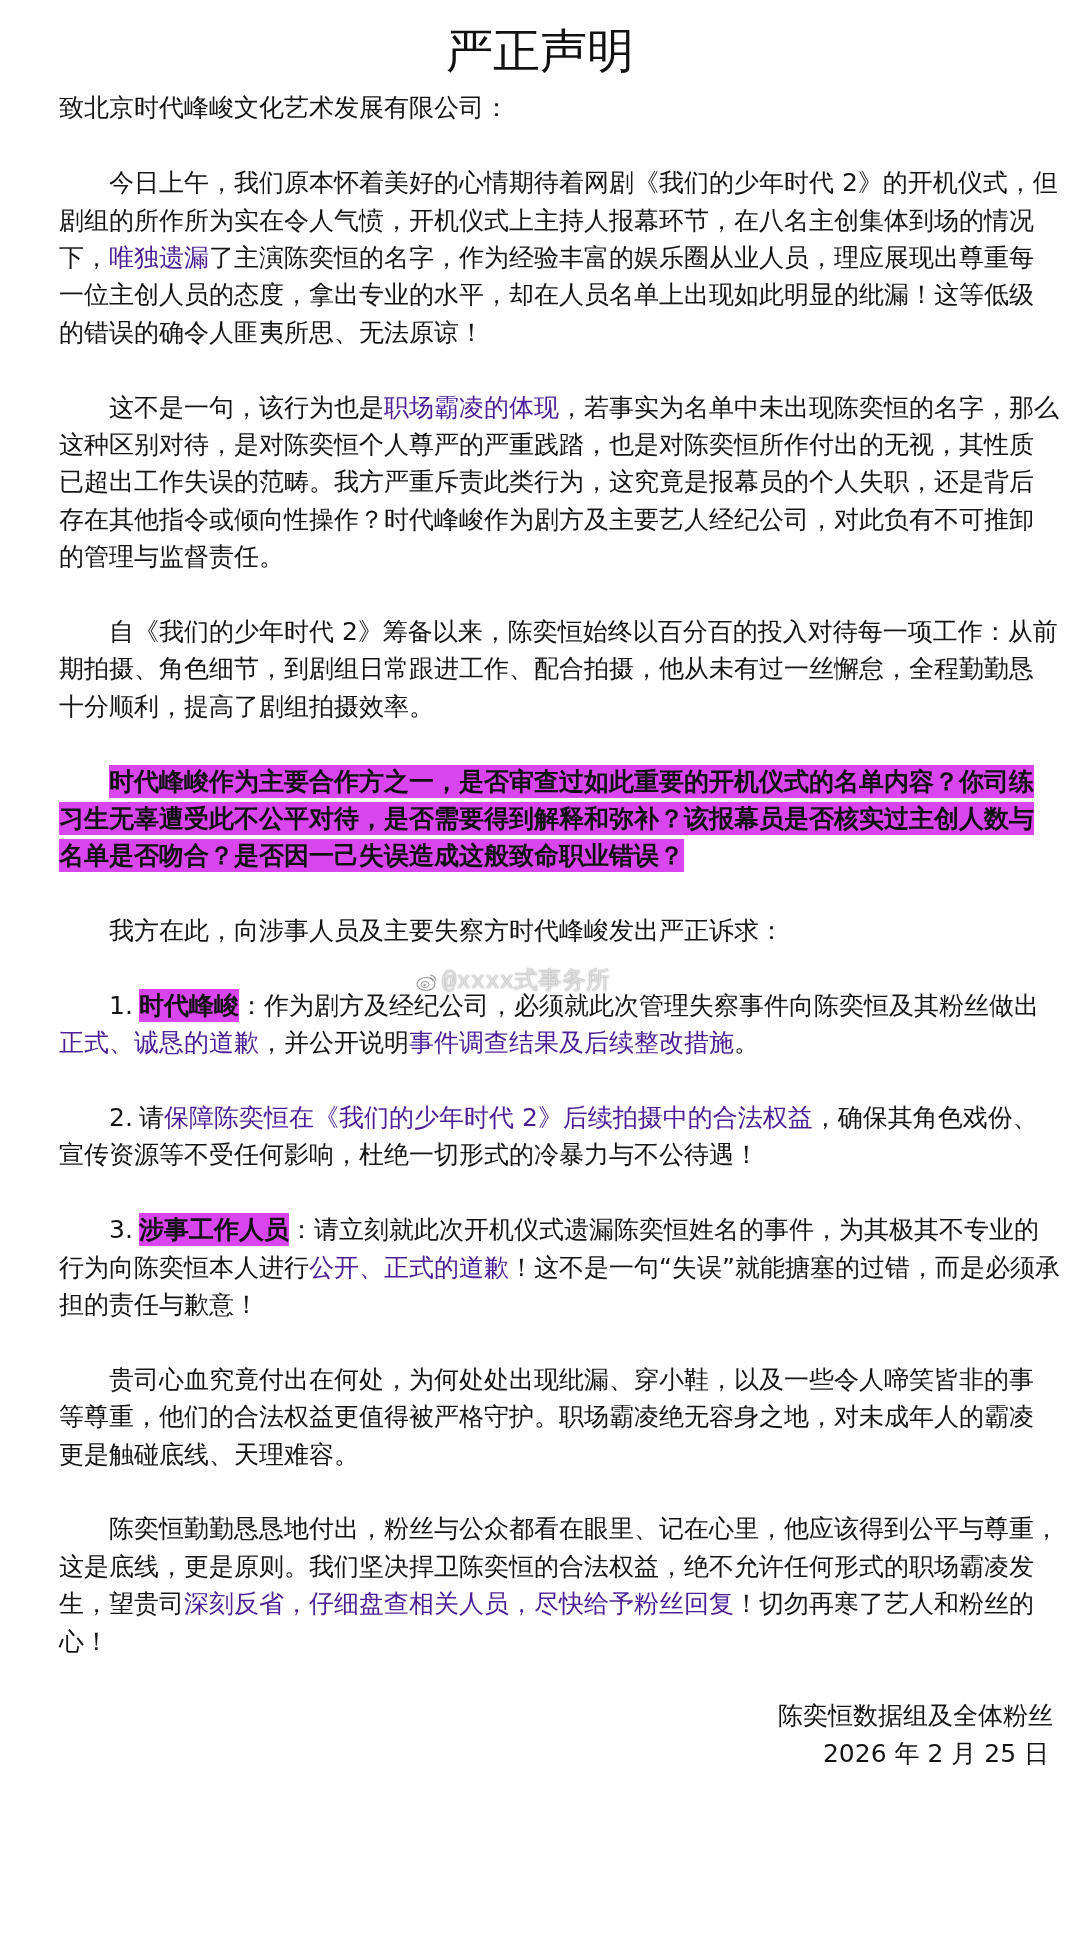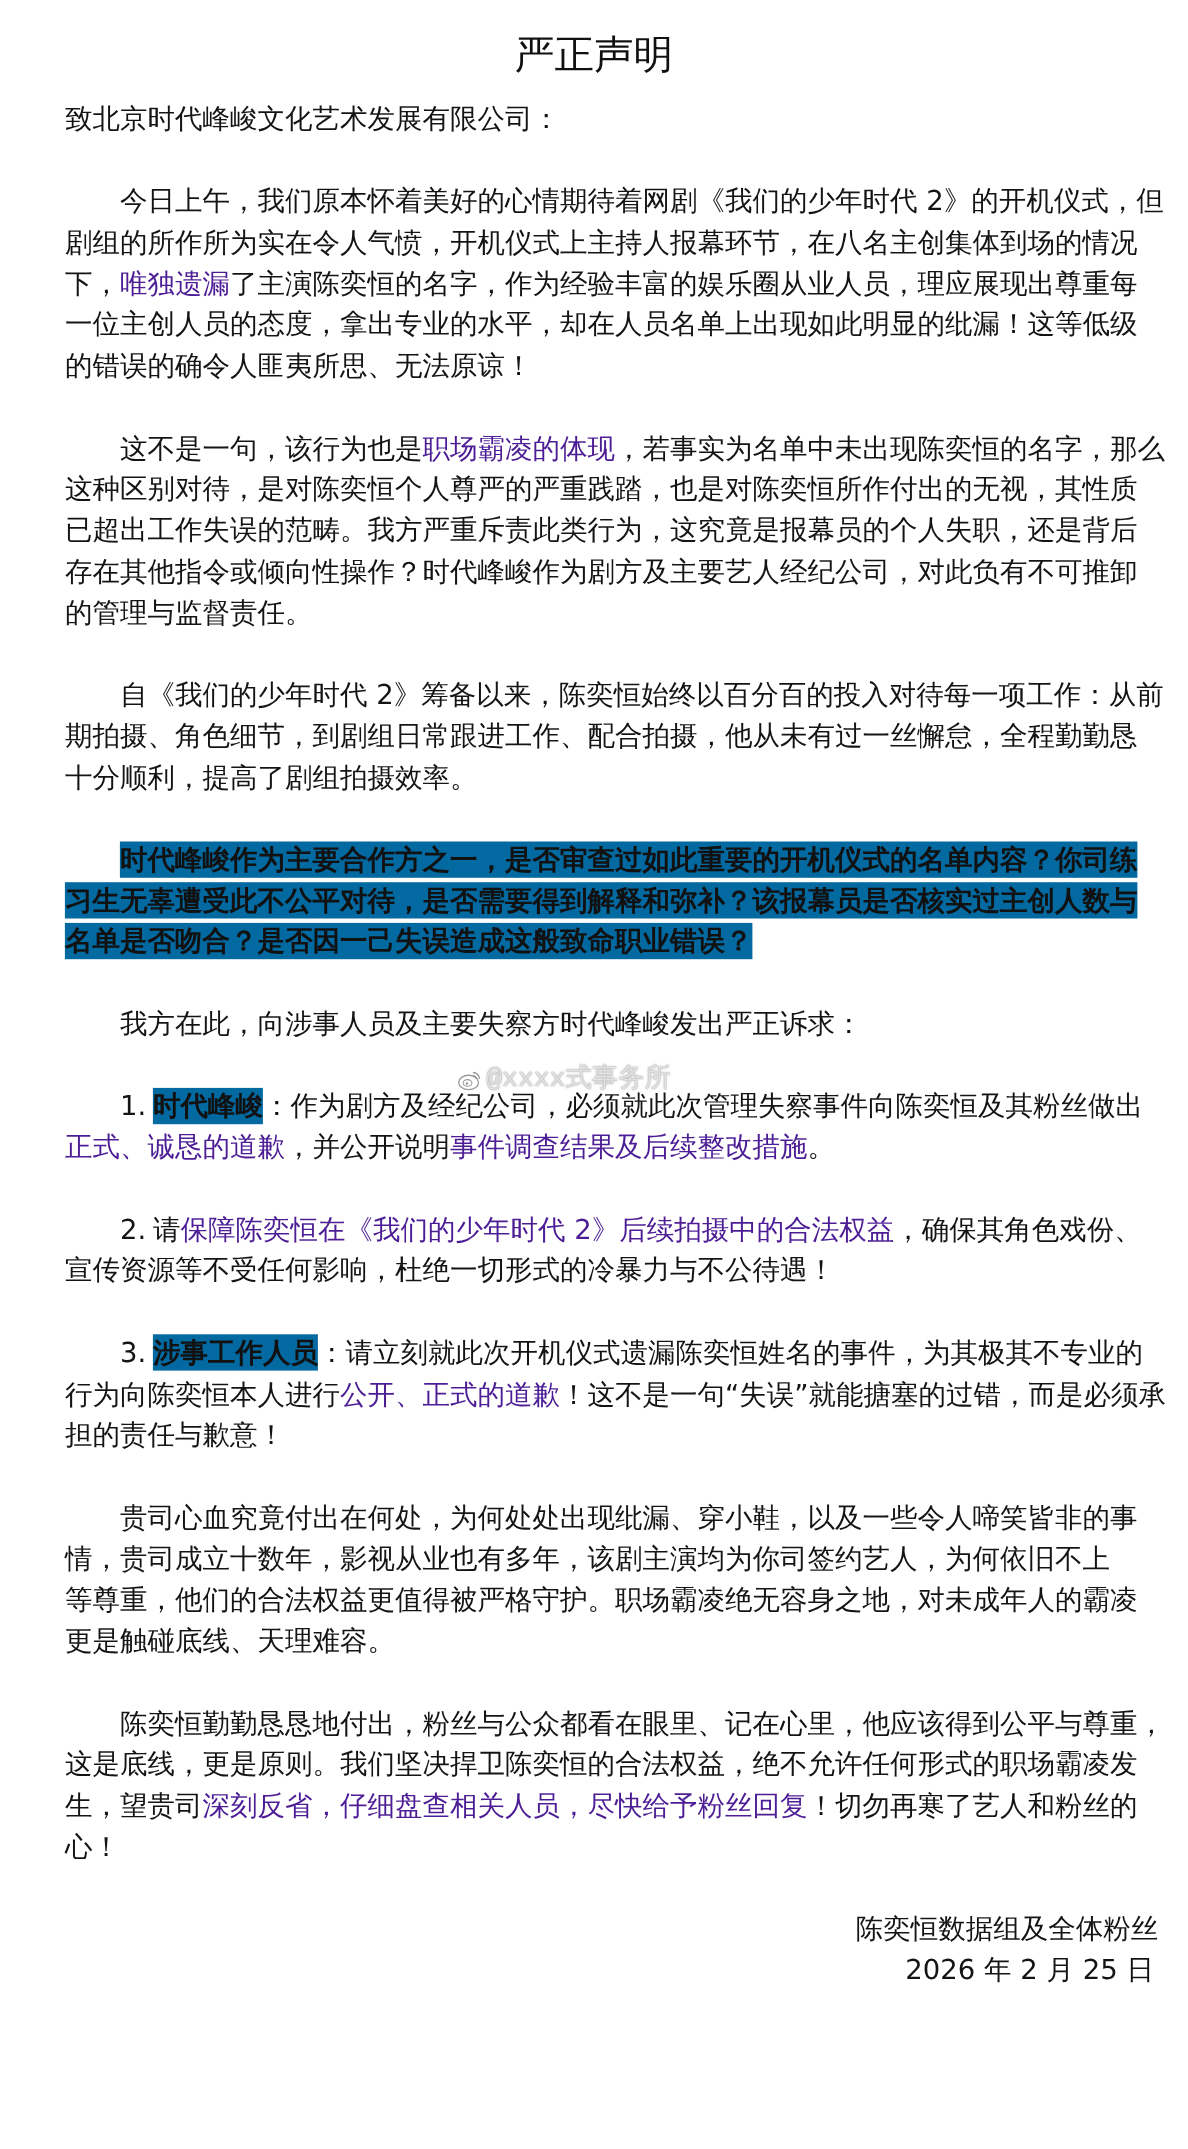--- a/index.html
+++ b/index.html
@@ -3,37 +3,37 @@
 <meta charset="utf-8">
 <style>
   html, body { margin: 0; padding: 0; background: #ffffff; }
   body {
     width: 1080px; height: 1954px; position: relative; overflow: hidden;
     font-family: "DejaVu Sans", "Liberation Sans", sans-serif;
     color: #141414;
   }
   .title {
     position: absolute; top: 30px; left: 0; width: 1080px;
-    text-align: center; font-size: 36px; line-height: 42px;
+    text-align: center; font-size: 47px; line-height: 42px;
     font-weight: normal; color: #111;
     font-family: "DejaVu Sans", sans-serif;
   }
   .content {
     position: absolute; left: 43px; top: 89.3px; width: 994px;
     font-size: 25px;
     margin-left: 16px;
   }
   .line {
     height: 37.4px; display: flex; align-items: center;
     white-space: pre;
   }
   .line.indent { padding-left: 50px; }
   .seg { display: block; line-height: 33px; }
   .red { color: #4c1d95; }
-  .hl { background: #0369a1; font-weight: bold; color: #111; }
+  .hl { background: #d946ef; font-weight: bold; color: #111; }
   .para { margin-bottom: 37.4px; }
   .num { display: block; width: 30px; line-height: 33px; }
   .sig { display: flex; justify-content: flex-end; height: 37.4px; align-items: center; }
   .sig.date { padding-right: 4px; text-align: right; }
   .watermark {
     position: absolute; left: 416px; top: 967px; height: 30px;
     display: flex; align-items: center; gap: 4px;
     pointer-events: none;
   }
   .wm-icon { width: 22px; height: 20px; display: block; }
@@ -163,23 +163,20 @@
       <span class="seg">！这不是一句“失误”就能搪塞的过错，而是必须承</span>
     </div>
     <div class="line">
       <span class="seg">担的责任与歉意！</span>
     </div>
   </div>
 
   <div class="para">
     <div class="line indent">
       <span class="seg">贵司心血究竟付出在何处，为何处处出现纰漏、穿小鞋，以及一些令人啼笑皆非的事</span>
-    </div>
-    <div class="line">
-      <span class="seg">情，贵司成立十数年，影视从业也有多年，该剧主演均为你司签约艺人，为何依旧不上</span>
     </div>
     <div class="line">
       <span class="seg">等尊重，他们的合法权益更值得被严格守护。职场霸凌绝无容身之地，对未成年人的霸凌</span>
     </div>
     <div class="line">
       <span class="seg">更是触碰底线、天理难容。</span>
     </div>
   </div>
 
   <div class="para">

